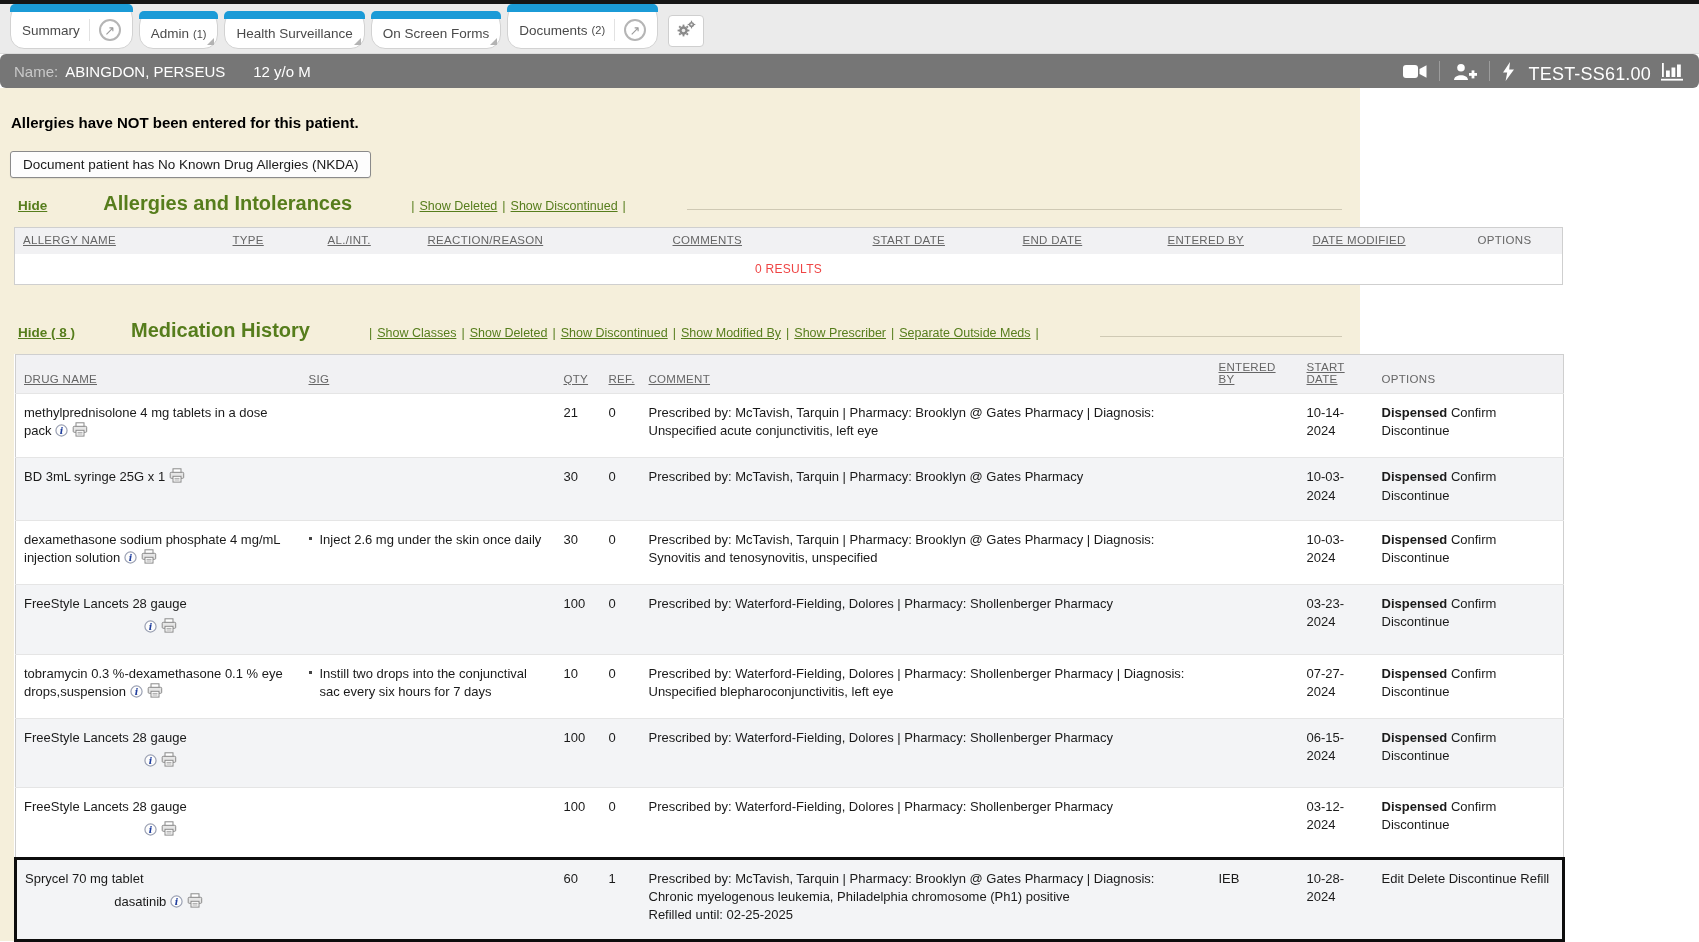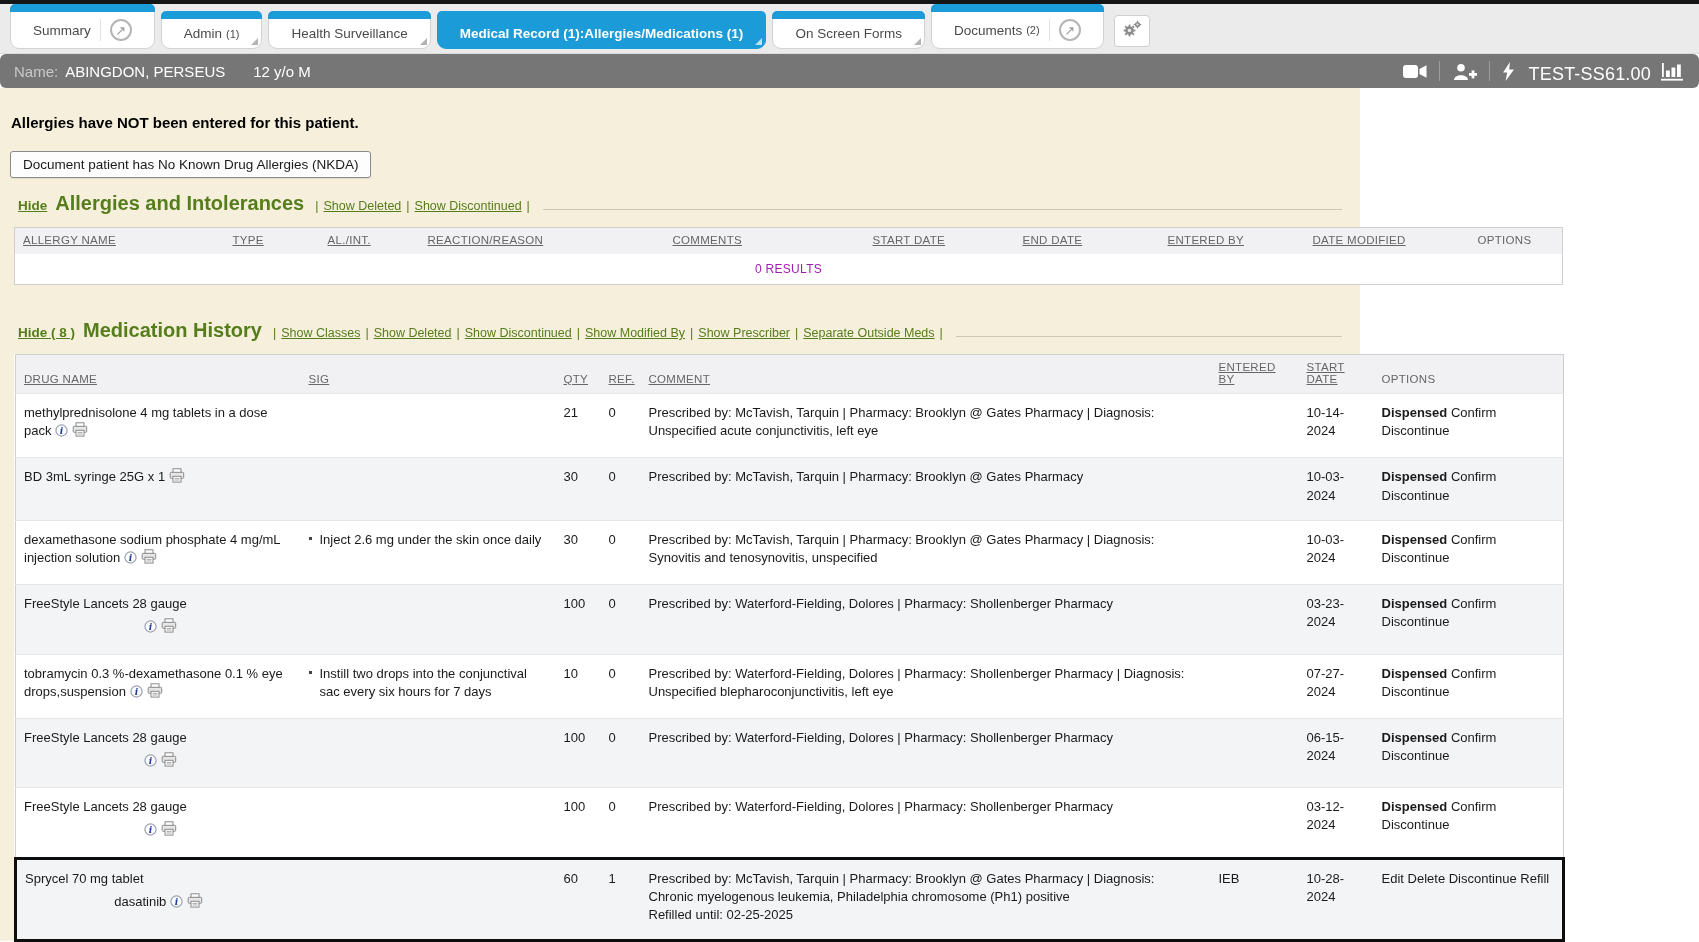--- a/index.html
+++ b/index.html
@@ -16,22 +16,22 @@
     font-family:"Liberation Sans",sans-serif;color:#1a1a1a;
   }
   
   .window-edge{height:4px;background:#161616;}
   
   .tabbar{
     height:50px;background:#ebebeb;display:flex;align-items:flex-end;
     padding:0 0 4px 10px;gap:6px;border-bottom:1px solid #dcdcdc;
   }
   .tab{
-    position:relative;background:#fff;border:1px solid #d2d2d2;border-radius:9px;
-    padding:14px 22px 7px;font-size:13.5px;color:#4a4a4a;display:flex;align-items:center;
+    position:relative;background:#fff;border:1px solid #d2d2d2;border-radius:14px;
+    padding:14px 11px 7px;font-size:13.5px;color:#4a4a4a;display:flex;align-items:center;
     cursor:pointer;white-space:nowrap;
   }
   .tab::before{
     content:"";position:absolute;top:-1px;left:-1px;right:-1px;height:8px;
     background:var(--tab_blue);border-radius:5px 5px 0 0;
   }
   .tab.active{background:var(--tab_blue);border-color:var(--tab_blue);color:#fff;font-weight:bold;}
   .tab .count{font-size:11px;margin-left:4px;}
   .tab .tabdiv{width:1px;height:22px;background:#e2e2e2;margin:0 9px;}
   .tab .ext{
@@ -66,38 +66,38 @@
   .content{
     width:1360px;height:853px;background:var(--content_cream);
     padding:26px 0 0 10px;position:relative;
   }
   .alert{font-size:15px;font-weight:bold;color:#000;margin:0 0 20px 1px;}
   .nkda{
     display:inline-block;background:#fdfdfd;border:1px solid #8a8a8a;border-radius:3px;
     padding:5px 12px;font-size:13.5px;color:#1a1a1a;cursor:pointer;margin:0 0 8px 0;
     box-shadow:0 1px 1px rgba(0,0,0,.08);
   }
-  .sechead{display:flex;align-items:baseline;margin:6px 18px 0 8px;color:var(--section_green);}
+  .sechead{display:flex;align-items:baseline;margin:6px 18px 0 8px;color:var(--section_green);gap:48px;}
   .hide-link{font-size:13.5px;font-weight:bold;text-decoration:underline;color:var(--section_green);cursor:pointer;white-space:nowrap;}
   .sectitle{font-size:20px;font-weight:bold;margin:0 6px 12px 8px;white-space:nowrap;}
   .seclinks{font-size:12.5px;display:flex;align-items:baseline;flex-wrap:nowrap;white-space:nowrap;}
   .seclinks .sep{margin:0 5px;color:var(--section_green);}
   .glink{color:var(--section_green);text-decoration:underline;cursor:pointer;}
   .secline{flex:1;border-top:1px solid #cfc9b4;align-self:center;margin-left:8px;min-width:10px;}
   
   table{border-collapse:collapse;table-layout:fixed;background:#fff;margin-left:4px;}
   .atable,.mtable{width:1548px;border:1px solid #cfcfcf;}
   th{
     background:#f1f1f3;color:#666;font-size:11.5px;font-weight:normal;text-align:left;
     text-decoration:underline;padding:6px 8px 8px;letter-spacing:.3px;vertical-align:bottom;
     cursor:pointer;
   }
   th:last-child{text-decoration:none;cursor:default;}
   .atable td.empty{
-    text-align:center;font-size:12px;color:#a21caf;padding:8px;letter-spacing:.3px;background:#fff;
+    text-align:center;font-size:12px;color:#ef4444;padding:8px;letter-spacing:.3px;background:#fff;
   }
   .mtable td{
     font-size:13px;color:#1a1a1a;padding:10px 8px 15px;vertical-align:top;line-height:1.4;
     border-top:1px solid #e5e5e5;
   }
   .mtable tbody tr:nth-child(even){background:#f3f4f6;}
   .mtable tr.hl td{border-top:3px solid var(--hl_border);border-bottom:3px solid var(--hl_border);}
   .mtable tr.hl td:first-child{border-left:3px solid var(--hl_border);}
   .mtable tr.hl td:last-child{border-right:3px solid var(--hl_border);}
   .mtable .tfoot td{
@@ -122,23 +122,20 @@
       <span>Summary</span>
       <span class="tabdiv"></span>
       <span class="ext">↗</span>
     </div>
     <div class="tab fold">
       <span>Admin</span>
       <span class="count">(1)</span>
     </div>
     <div class="tab fold">
       <span>Health Surveillance</span>
-    </div>
-    <div class="tab active fold">
-      <span>Medical Record (1):Allergies/Medications (1)</span>
     </div>
     <div class="tab fold">
       <span>On Screen Forms</span>
     </div>
     <div class="tab">
       <span>Documents</span>
       <span class="count">(2)</span>
       <span class="tabdiv"></span>
       <span class="ext">↗</span>
     </div>

